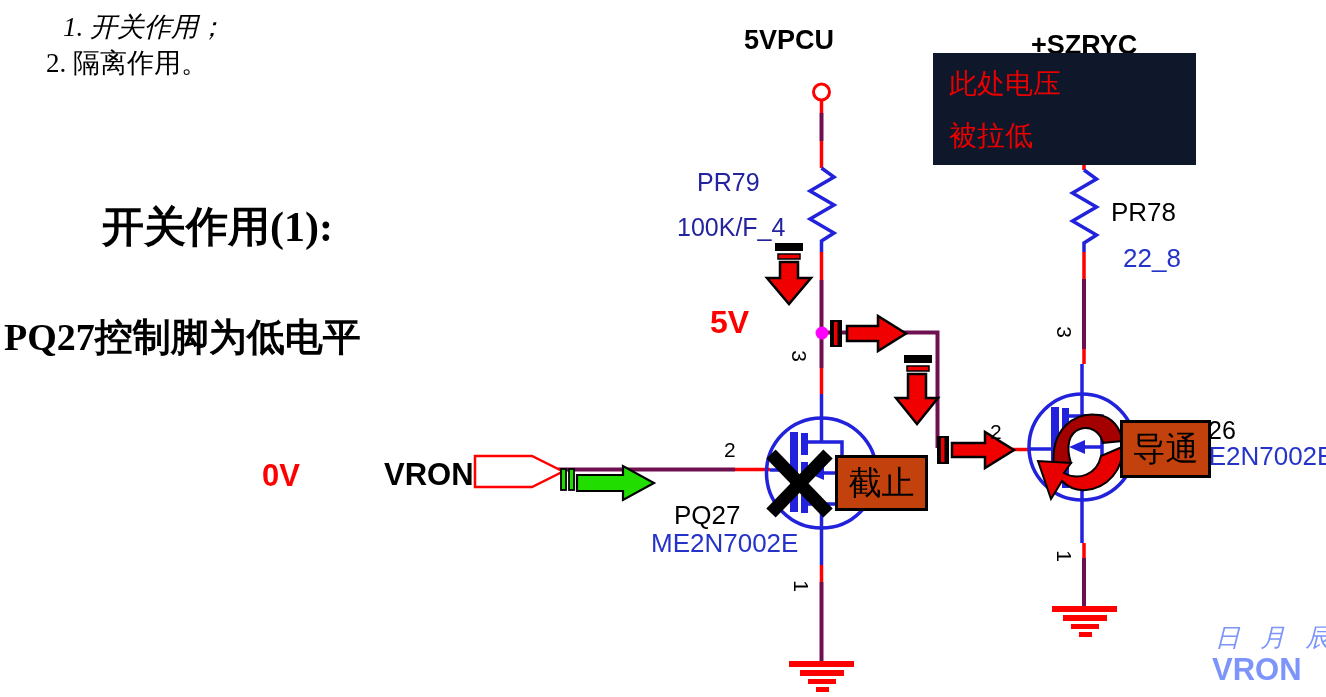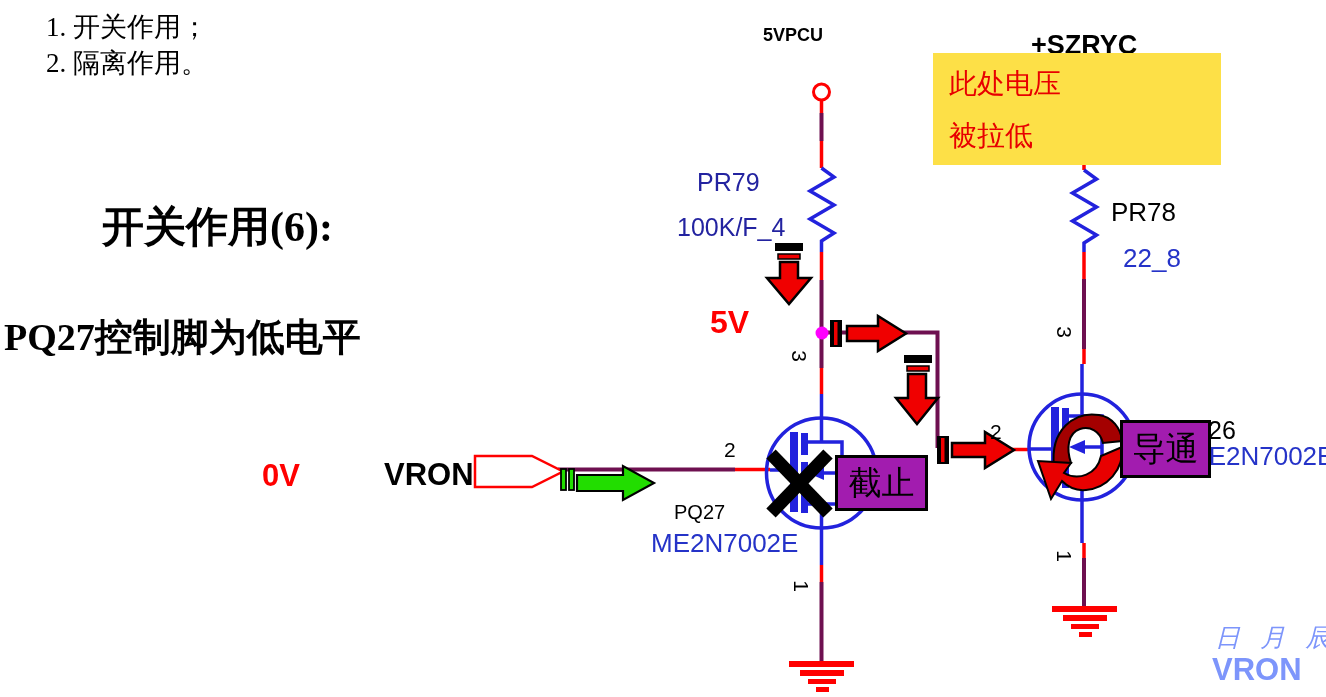--- a/index.html
+++ b/index.html
@@ -9,24 +9,24 @@
   .serif{font-family:"Liberation Serif","DejaVu Serif",serif;}
   .sans{font-family:"Liberation Sans","DejaVu Sans",sans-serif;}
   .bold{font-weight:bold;}
   .black{color:#000000;}
   .red{color:#FF0000;}
   .navy{color:#2323A0;}
   .partblue{color:#2533C8;}
   .z2{z-index:2;}
   .pin{font-size:21px;color:#000;z-index:2;}
   .rot{transform:rotate(90deg);transform-origin:center center;}
-  .callout{position:absolute;background:#a21caf;border:3px solid #000;z-index:3;
+  .callout{position:absolute;background:#c2410c;border:3px solid #000;z-index:3;
            display:flex;align-items:center;justify-content:center;}
   .callout .ct{font-family:"Liberation Serif","DejaVu Serif",serif;font-size:33px;color:#000;}
-  #note-box{position:absolute;left:933px;top:53px;width:263px;height:112px;background:#fde047;z-index:3;padding-left:25px;}
+  #note-box{position:absolute;left:933px;top:53px;width:263px;height:112px;background:#0f172a;z-index:3;}
   #note-box .nline{position:absolute;left:16px;font-family:"Liberation Serif","DejaVu Serif",serif;
                    font-size:28px;color:#E80000;white-space:nowrap;}
   svg{position:absolute;left:0;top:0;z-index:1;}
   .logo{color:#7D95FB;}
 </style>
 </head>
 <body>
 
 <div id="canvas">
 
@@ -141,48 +141,48 @@
     </g>
 
     <g stroke="#000000" stroke-width="13">
       <line x1="771" y1="454" x2="828" y2="513"></line>
       <line x1="828" y1="454" x2="771" y2="513"></line>
     </g>
 
     <circle cx="822" cy="333" r="6.5" fill="#FF00FF"></circle>
   </svg>
 
-  <div class="txt serif black z2" style="left:46px;top:12px;font-size:27px;">1. 开关作用；</div>
+  <div class="txt serif black z2" style="left:63px;top:12px;font-size:27px;font-style:italic;">1. 开关作用；</div>
   <div class="txt serif black z2" style="left:46px;top:48px;font-size:27px;">2. 隔离作用。</div>
 
-  <div class="txt serif bold black z2" style="left:102px;top:203px;font-size:42px;">开关作用(6):</div>
+  <div class="txt serif bold black z2" style="left:102px;top:203px;font-size:42px;">开关作用(1):</div>
   <div class="txt serif bold black z2" style="left:4px;top:316px;font-size:38px;">PQ27控制脚为低电平</div>
 
   <div class="txt sans bold red z2" style="left:262px;top:458px;font-size:31px;">0V</div>
   <div class="txt sans bold black z2" style="left:384px;top:457px;font-size:31px;text-align:center;">VRON</div>
 
-  <div class="txt sans bold black z2" style="left:744px;top:25px;font-size:18px;margin-left:19px;">5VPCU</div>
+  <div class="txt sans bold black z2" style="left:744px;top:25px;font-size:27px;">5VPCU</div>
   <div class="txt sans bold black z2" style="left:1031px;top:30px;font-size:27px;">+SZRYC</div>
 
   <div class="txt sans navy z2" style="left:697px;top:168px;font-size:25px;">PR79</div>
   <div class="txt sans navy z2" style="left:677px;top:196px;font-size:25px;margin-top:17px;">100K/F_4</div>
 
   <div class="txt sans black z2" style="left:1111px;top:198px;font-size:26px;">PR78</div>
   <div class="txt sans partblue z2" style="left:1123px;top:228px;font-size:26px;margin-top:16px;">22_8</div>
 
   <div class="txt sans bold red z2" style="left:710px;top:304px;font-size:32px;">5V</div>
 
   <div class="txt sans pin" style="left:724px;top:438px;">2</div>
   <div class="txt sans pin rot" style="left:793px;top:344px;">3</div>
   <div class="txt sans pin rot" style="left:795px;top:574px;">1</div>
   <div class="txt sans pin" style="left:990px;top:420px;">2</div>
   <div class="txt sans pin rot" style="left:1058px;top:320px;">3</div>
   <div class="txt sans pin rot" style="left:1058px;top:544px;">1</div>
 
-  <div class="txt sans black z2" style="left:674px;top:501px;font-size:20px;">PQ27</div>
+  <div class="txt sans black z2" style="left:674px;top:501px;font-size:26px;">PQ27</div>
   <div class="txt sans partblue z2" style="left:651px;top:529px;font-size:26px;">ME2N7002E</div>
   <div class="txt sans black z2" style="left:1172px;top:416px;font-size:25px;">PQ26</div>
   <div class="txt sans partblue z2" style="left:1187px;top:442px;font-size:26px;">ME2N7002E</div>
 
   <div id="note-box">
     <div class="nline" style="top:12px;">此处电压</div>
     <div class="nline" style="top:64px;">被拉低</div>
   </div>
 
   <div class="callout" style="left:835px;top:455px;width:87px;height:50px;text-align:center;">

